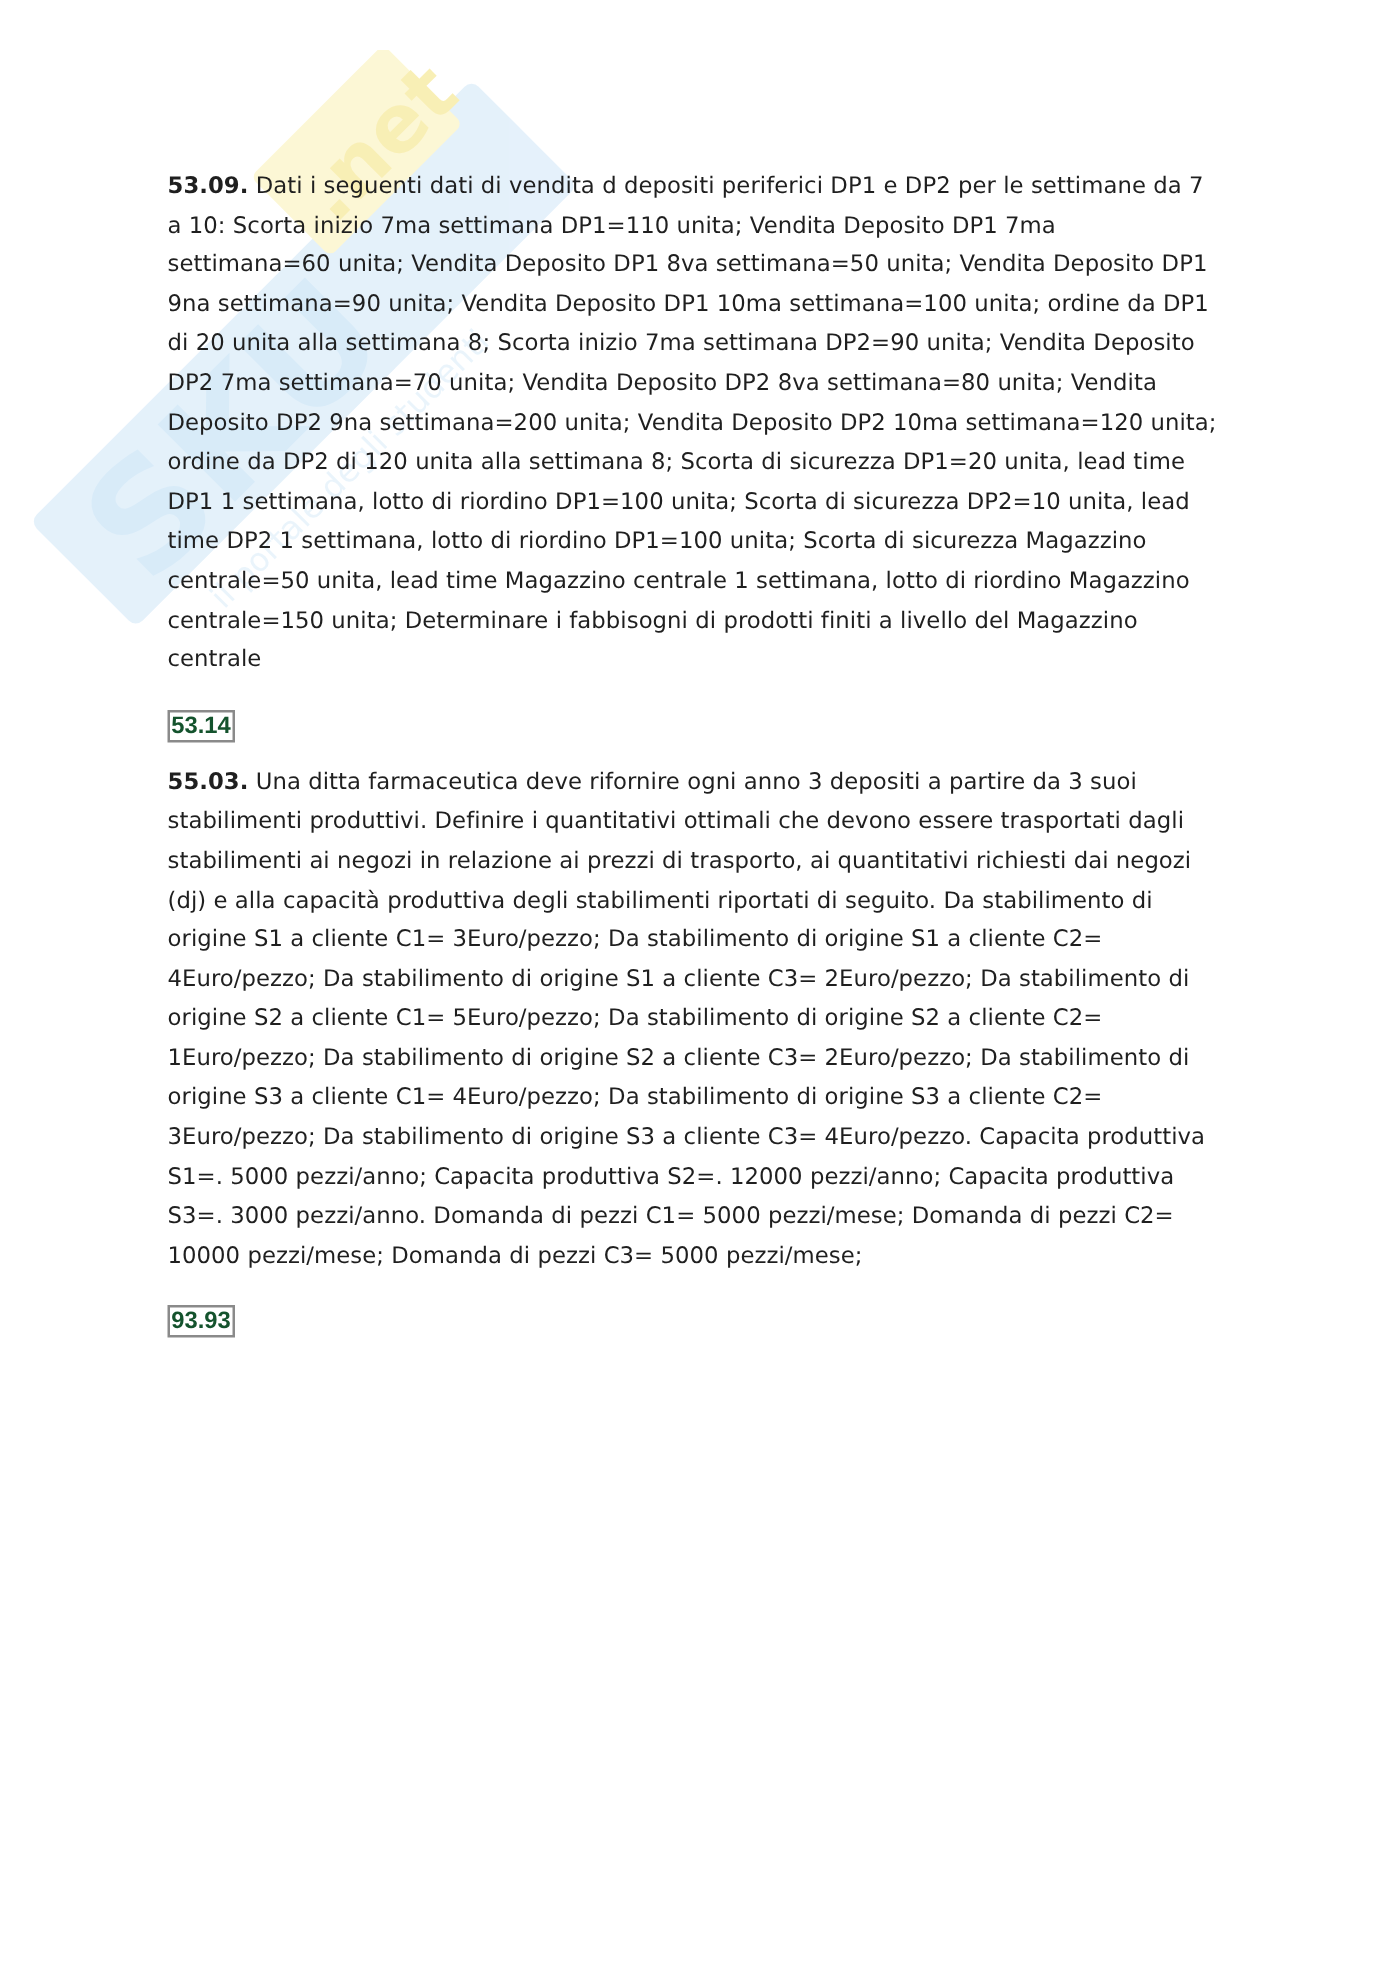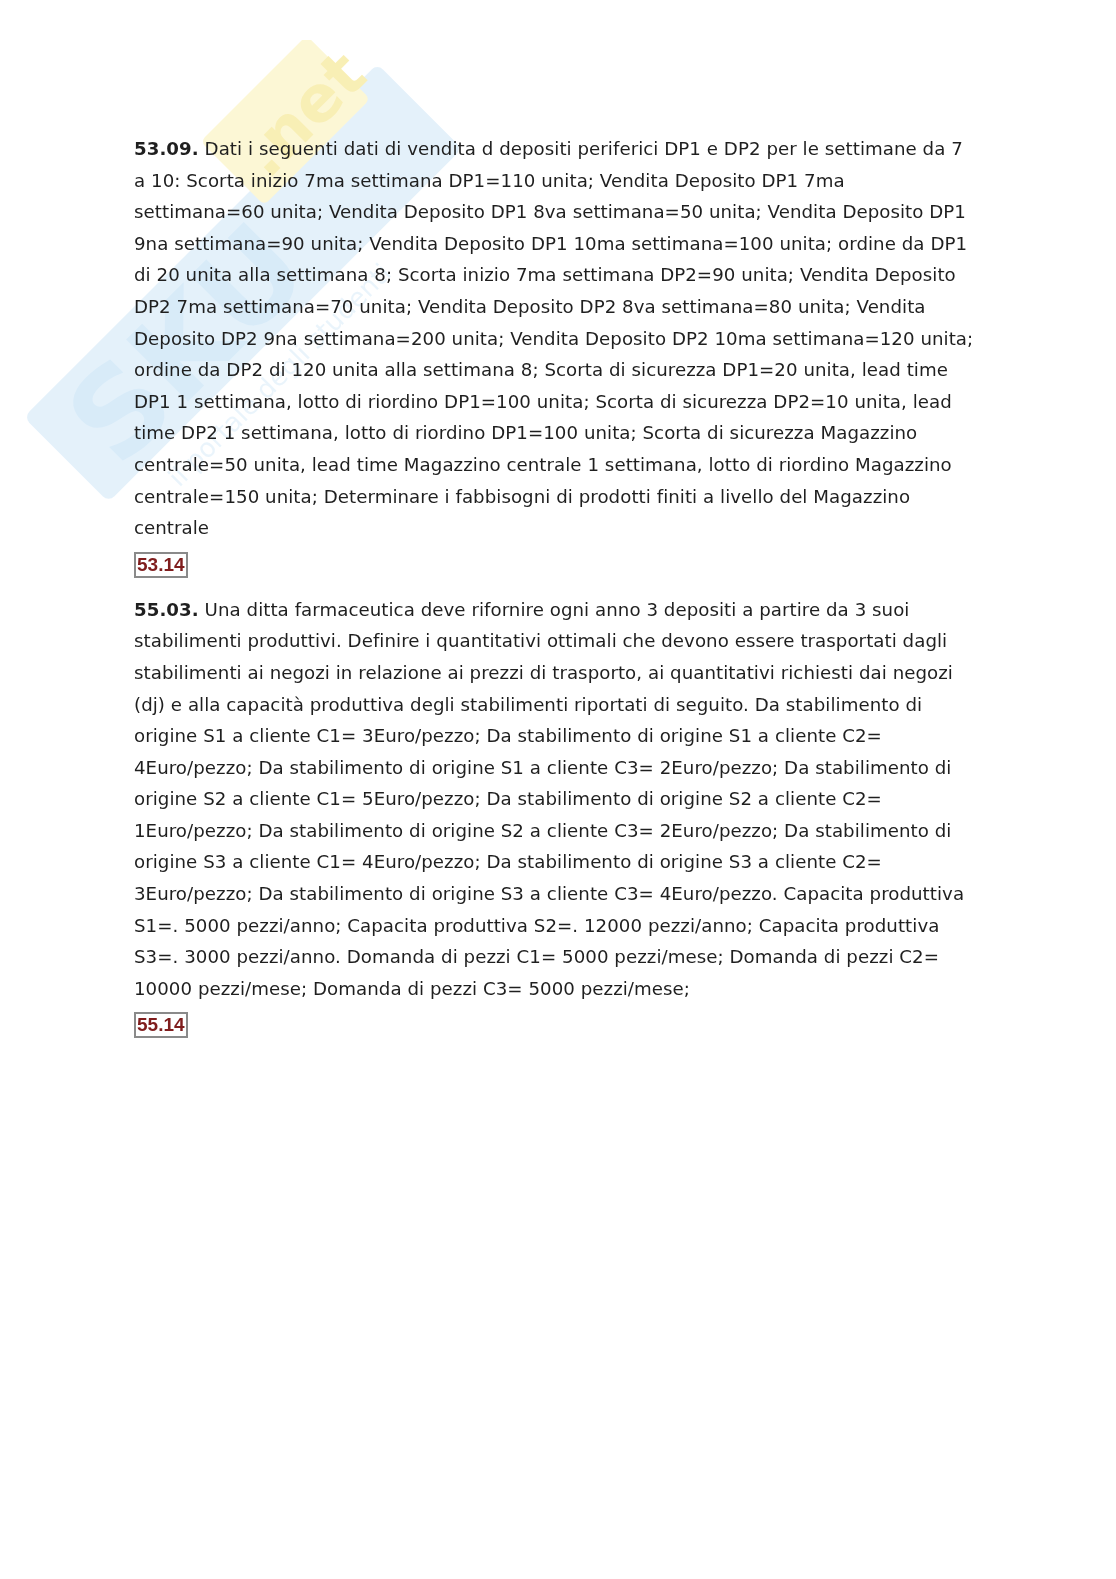--- a/index.html
+++ b/index.html
@@ -36,29 +36,29 @@
       line-height: 31.6px;
       margin: 0;
       letter-spacing: 0.05px;
     }
     .question .qnum {
       font-weight: bold;
       margin-top: 20px;
     }
     .answer-link {
       display: inline-block;
-      margin-top: 8px;
+      margin-top: 24px;
       margin-bottom: 16px;
       border: 2px solid #8a8a8a;
       padding: 0 1px;
       font-family: "Liberation Sans", sans-serif;
       font-weight: bold;
       font-size: 19px;
       line-height: 22px;
-      color: #7f1d1d;
+      color: #14532d;
       text-decoration: none;
       cursor: pointer;
     }
   </style>
 </head>
 <body>
 
 <svg class="watermark" viewBox="0 0 460 480" xmlns="http://www.w3.org/2000/svg">
   <g transform="rotate(-45 230 250)" opacity="0.55">
 
@@ -79,15 +79,15 @@
   <p class="question">
     <span class="qnum">53.09.</span><span> Dati i seguenti dati di vendita d depositi periferici DP1 e DP2 per le settimane da 7 a 10: Scorta inizio 7ma settimana DP1=110 unita; Vendita Deposito DP1 7ma settimana=60 unita; Vendita Deposito DP1 8va settimana=50 unita; Vendita Deposito DP1 9na settimana=90 unita; Vendita Deposito DP1 10ma settimana=100 unita; ordine da DP1 di 20 unita alla settimana 8; Scorta inizio 7ma settimana DP2=90 unita; Vendita Deposito DP2 7ma settimana=70 unita; Vendita Deposito DP2 8va settimana=80 unita; Vendita Deposito DP2 9na settimana=200 unita; Vendita Deposito DP2 10ma settimana=120 unita; ordine da DP2 di 120 unita alla settimana 8; Scorta di sicurezza DP1=20 unita, lead time DP1 1 settimana, lotto di riordino DP1=100 unita; Scorta di sicurezza DP2=10 unita, lead time DP2 1 settimana, lotto di riordino DP1=100 unita; Scorta di sicurezza Magazzino centrale=50 unita, lead time Magazzino centrale 1 settimana, lotto di riordino Magazzino centrale=150 unita; Determinare i fabbisogni di prodotti finiti a livello del Magazzino centrale</span>
   </p>
 
   <a class="answer-link">53.14</a>
 
   <p class="question">
     <span class="qnum">55.03.</span><span> Una ditta farmaceutica deve rifornire ogni anno 3 depositi a partire da 3 suoi stabilimenti produttivi. Definire i quantitativi ottimali che devono essere trasportati dagli stabilimenti ai negozi in relazione ai prezzi di trasporto, ai quantitativi richiesti dai negozi (dj) e alla capacità produttiva degli stabilimenti riportati di seguito. Da stabilimento di origine S1 a cliente C1= 3Euro/pezzo; Da stabilimento di origine S1 a cliente C2= 4Euro/pezzo; Da stabilimento di origine S1 a cliente C3= 2Euro/pezzo; Da stabilimento di origine S2 a cliente C1= 5Euro/pezzo; Da stabilimento di origine S2 a cliente C2= 1Euro/pezzo; Da stabilimento di origine S2 a cliente C3= 2Euro/pezzo; Da stabilimento di origine S3 a cliente C1= 4Euro/pezzo; Da stabilimento di origine S3 a cliente C2= 3Euro/pezzo; Da stabilimento di origine S3 a cliente C3= 4Euro/pezzo. Capacita produttiva S1=. 5000 pezzi/anno; Capacita produttiva S2=. 12000 pezzi/anno; Capacita produttiva S3=. 3000 pezzi/anno. Domanda di pezzi C1= 5000 pezzi/mese; Domanda di pezzi C2= 10000 pezzi/mese; Domanda di pezzi C3= 5000 pezzi/mese;</span>
   </p>
 
-  <a class="answer-link">55.14</a>
+  <a class="answer-link">93.93</a>
 
 </div>
 
 </body></html>

